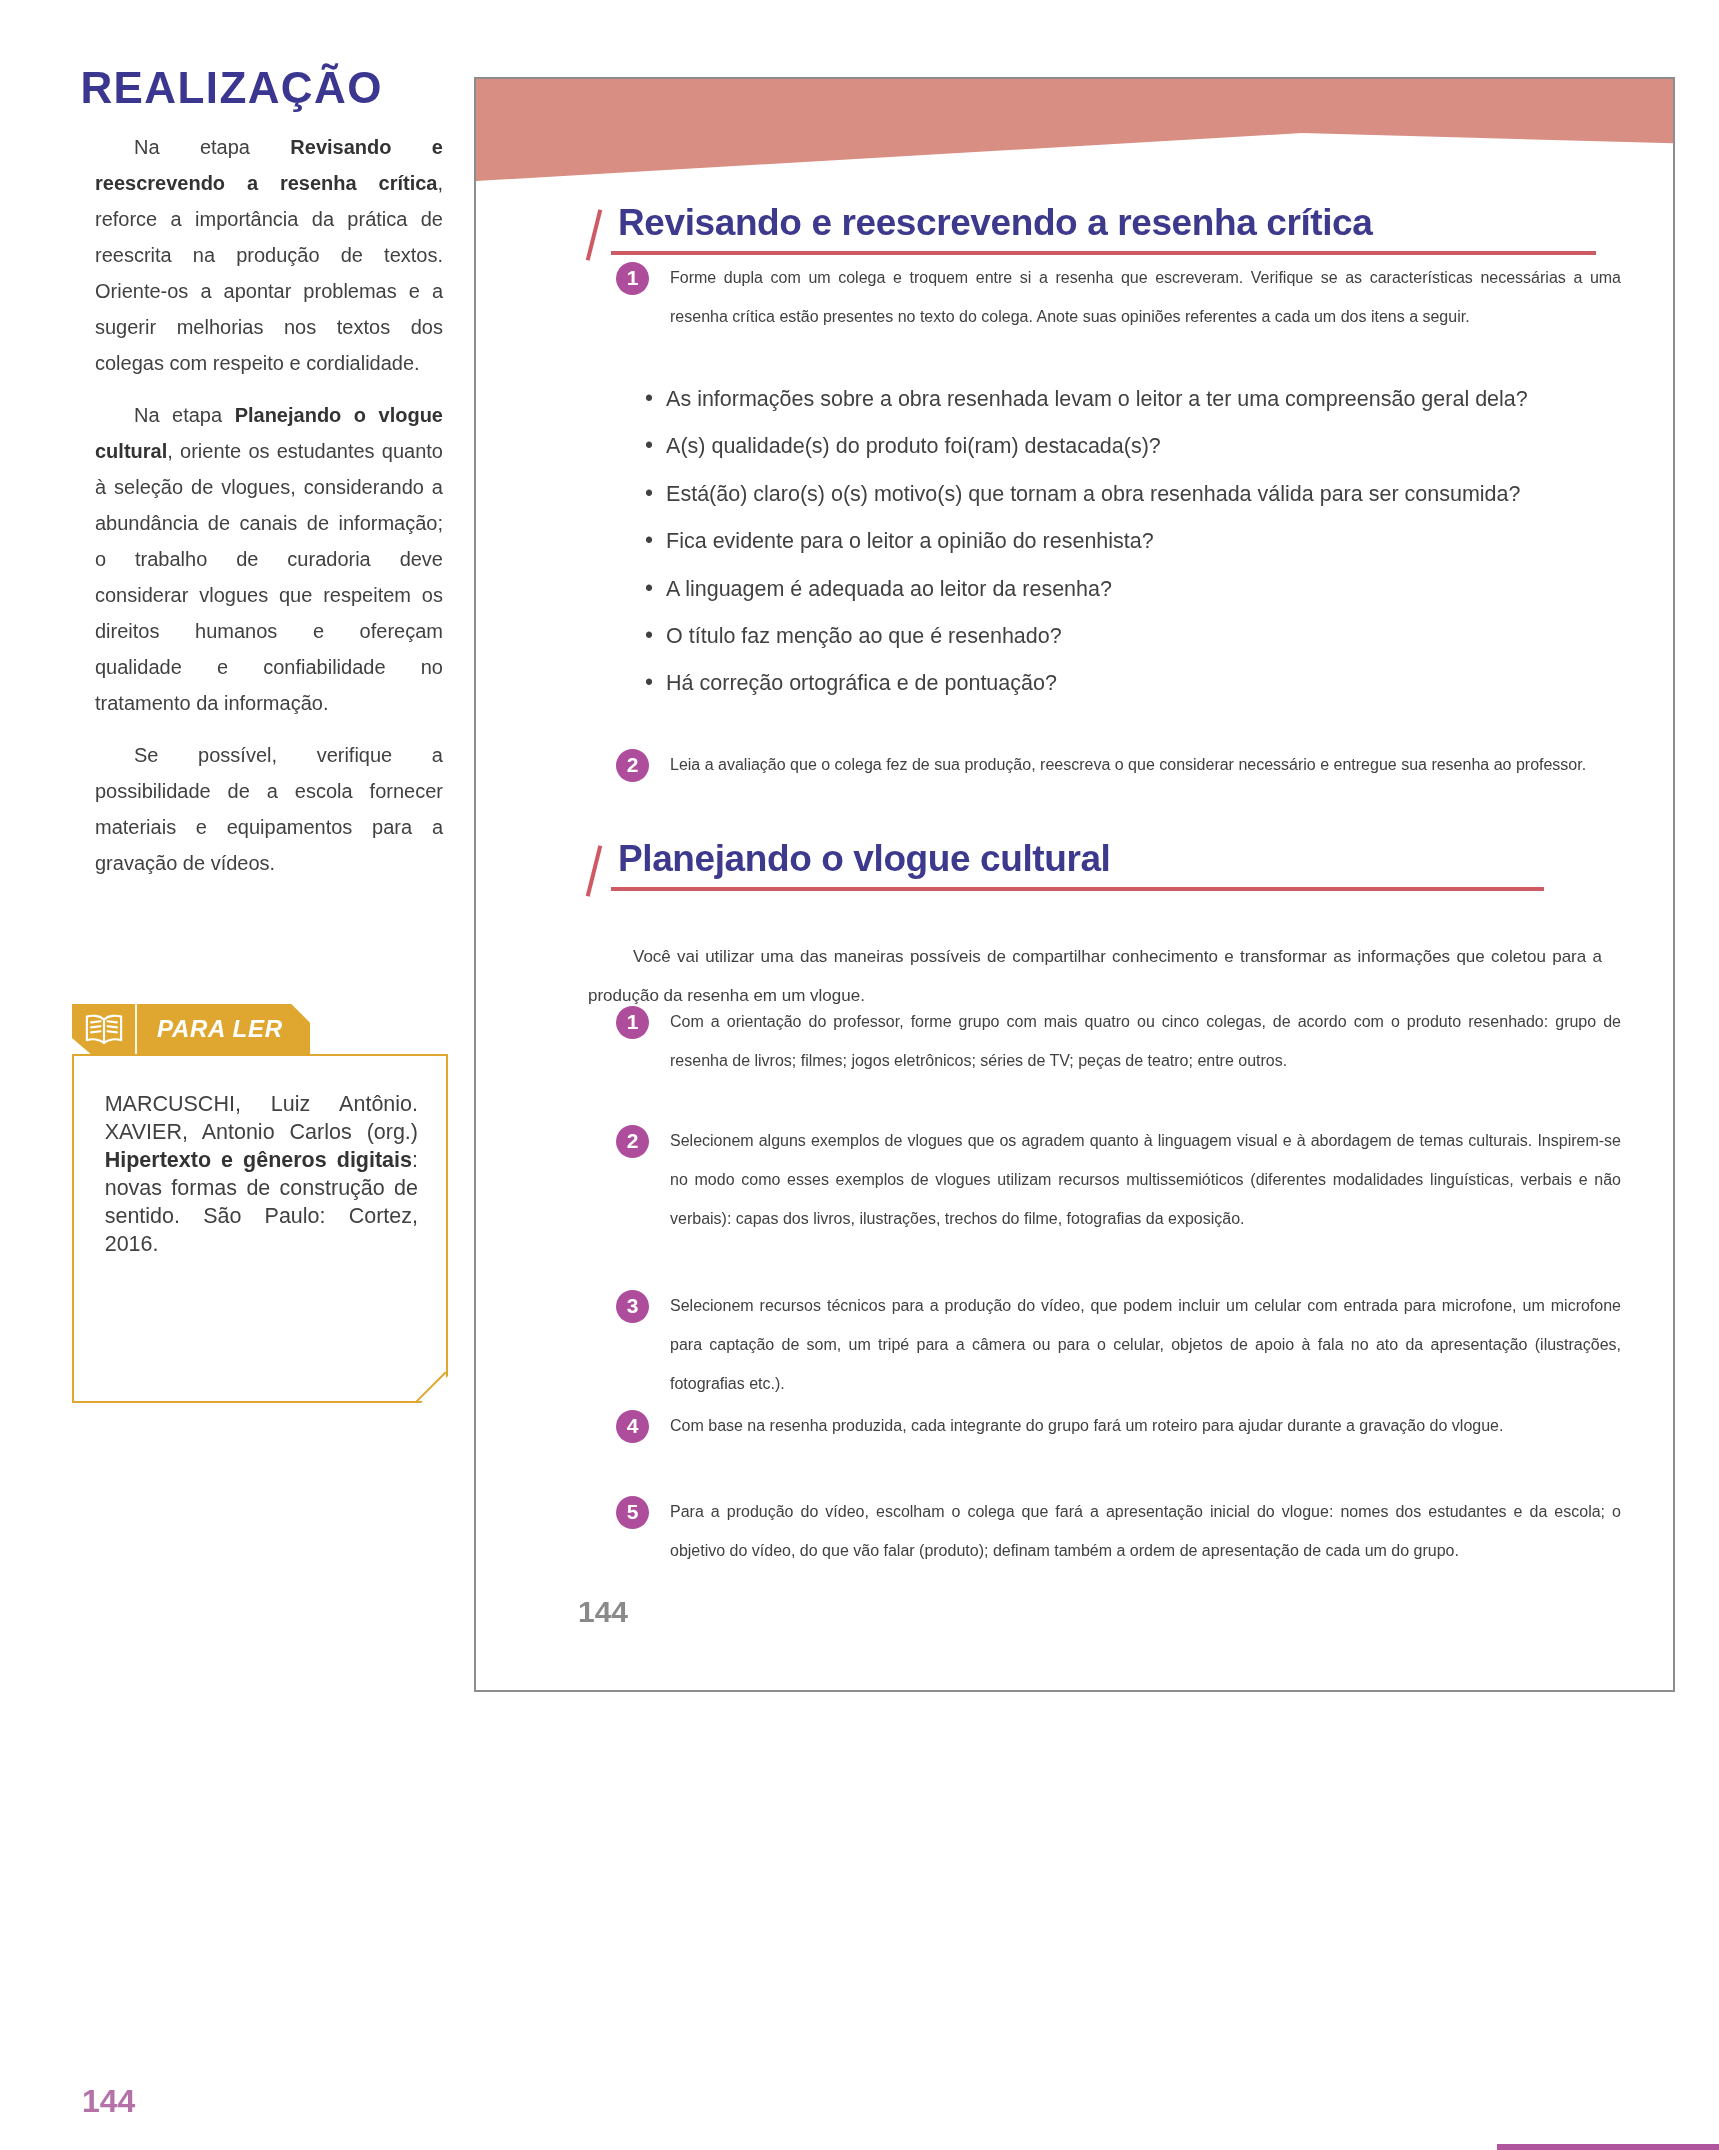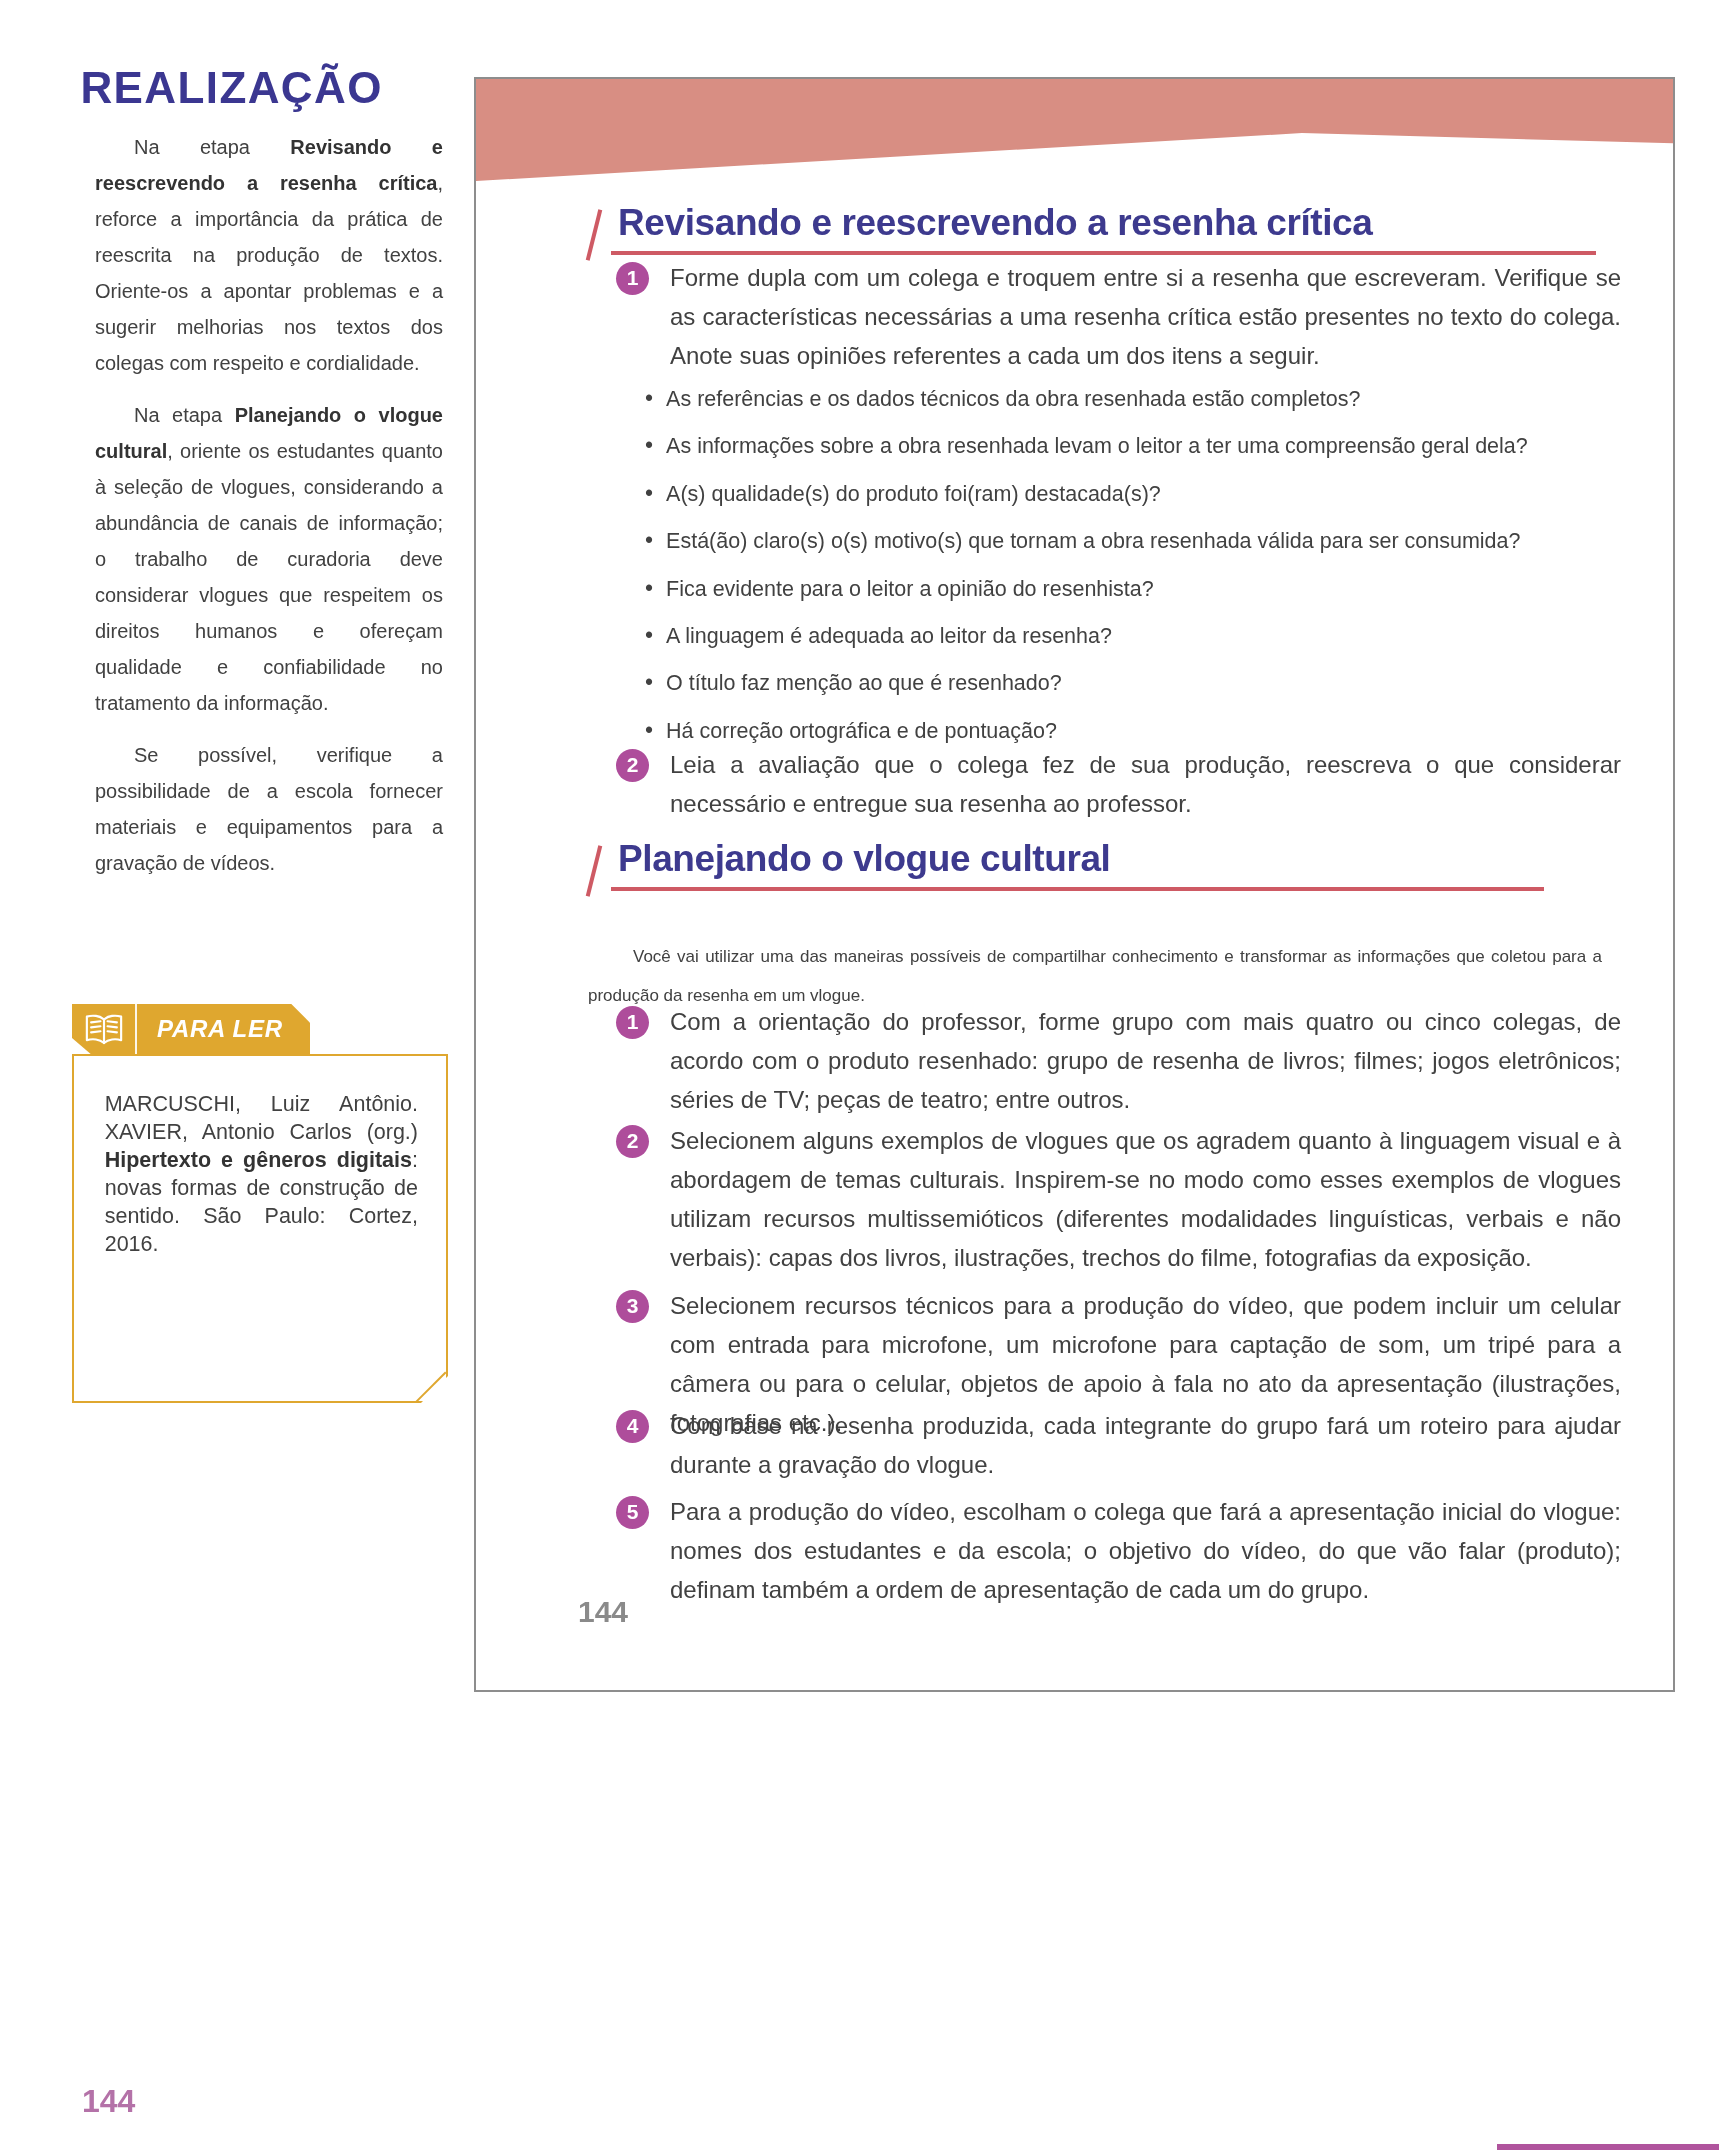--- a/index.html
+++ b/index.html
@@ -79,21 +79,21 @@
 
   .num-item { position:absolute; left:140px; display:flex; }
   .num-item .circle {
     width:33px; height:33px; border-radius:50%; background:#AE4D9B;
     color:#ffffff; font-size:21px; font-weight:bold;
     display:flex; align-items:center; justify-content:center;
     flex-shrink:0; margin-top:3.6px;
   }
   .num-item p {
     margin:0 0 0 21px; width:951px;
-    font-size:24px; line-height:39px; text-align:justify;
+    font-size:16px; line-height:39px; text-align:justify;
   }
   #s1i1 { top:179px; }
   #s1i2 { top:666px; }
   #s2i1 { top:923px; }
   #s2i2 { top:1042px; }
   #s2i3 { top:1207px; }
   #s2i4 { top:1327px; }
   #s2i5 { top:1413px; }
 
   .bullets { position:absolute; left:169px; top:307px; width:983px; }
@@ -163,24 +163,20 @@
   </div>
 
   <div class="num-item" id="s1i1">
     <span class="circle">1</span>
     <p>Forme dupla com um colega e troquem entre si a resenha que escreveram. Verifique se as características necessárias a uma resenha crítica estão presentes no texto do colega. Anote suas opiniões referentes a cada um dos itens a seguir.</p>
   </div>
 
   <div class="bullets">
     <div class="bullet">
         <span class="dot"></span>
-        <span>As referências e os dados técnicos da obra resenhada estão completos?</span>
-      </div>
-    <div class="bullet">
-        <span class="dot"></span>
         <span>As informações sobre a obra resenhada levam o leitor a ter uma compreensão geral dela?</span>
       </div>
     <div class="bullet">
         <span class="dot"></span>
         <span>A(s) qualidade(s) do produto foi(ram) destacada(s)?</span>
       </div>
     <div class="bullet">
         <span class="dot"></span>
         <span>Está(ão) claro(s) o(s) motivo(s) que tornam a obra resenhada válida para ser consumida?</span>
       </div>

